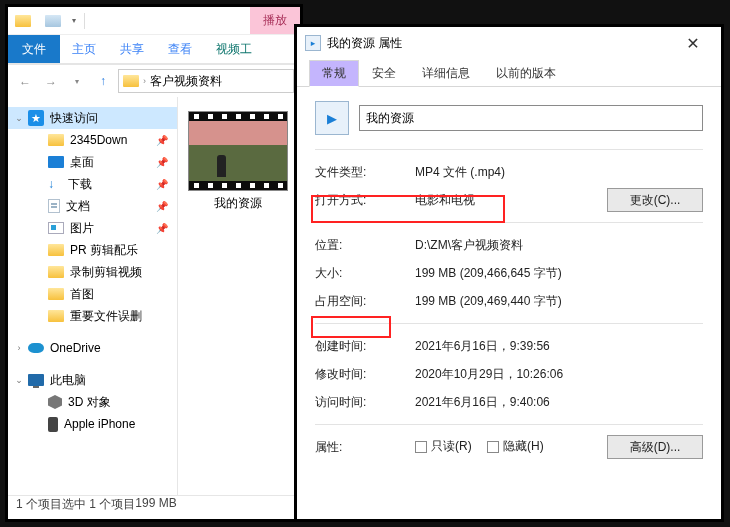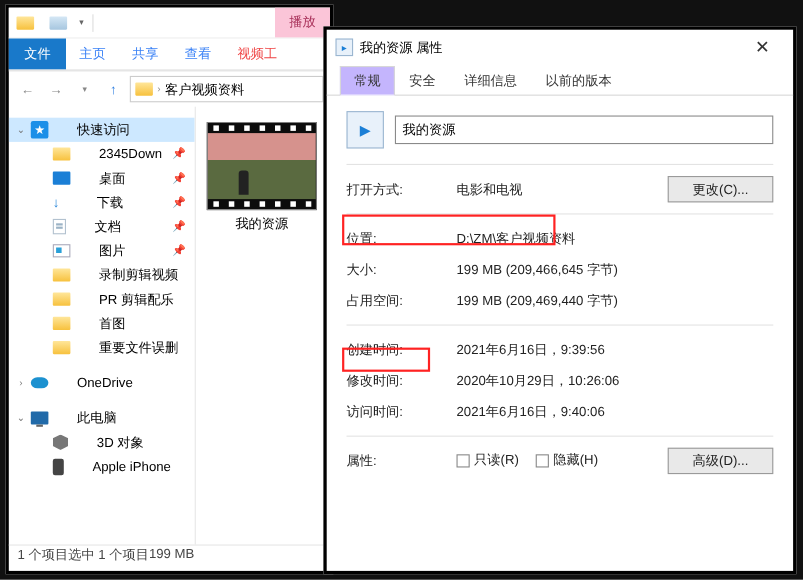--- a/index.html
+++ b/index.html
@@ -9,41 +9,41 @@
   
   .explorer { left: 5px; top: 4px; width: 298px; height: 518px; }
   .exp-titlebar { height: 28px; background: #fff; display: flex; align-items: center; padding: 0 4px; border-bottom: 1px solid #eee; gap: 8px; }
   .exp-titlebar .folder-ic { width: 22px; height: 18px; display: flex; align-items: center; justify-content: center; }
   .exp-titlebar .sep { width: 1px; height: 16px; background: #ddd; }
   .qat-down { font-size: 8px; color: #666; }
   
   .ribbon-tabs { height: 28px; display: flex; align-items: stretch; font-size: 12px; }
   .ribbon-tabs .tab-file { background:#1979ca; color:#fff; padding: 0 14px; display: flex; align-items: center; }
   .ribbon-tabs .tab { padding: 0 12px; display:flex; align-items: center; color: #3b82f6; }
-  .ribbon-tabs .tab.accent { color: #ef4444; }
+  .ribbon-tabs .tab.accent { color: #0f766e; }
   .ribbon-pink-strip { position:absolute; right:0; top:0; height:27px; width:50px; background:#fbc5d8; color:#a83059; font-size:12px; display:flex; align-items:center; justify-content:center; }
   .ribbon-divider { height: 2px; background: #e5e5e5; }
   
   .address-bar { height: 32px; display: flex; align-items: center; padding: 0 6px; gap: 4px }
   .nav-btn { width: 22px; height: 22px; display:flex; align-items:center; justify-content:center; color:#888; font-size: 12px; border-radius: 2px; }
   .nav-btn.blue { color: #2b7de0; }
   .addr-box { flex: 1; height: 24px; border: 1px solid #ccc; display:flex; align-items:center; padding: 0 4px; font-size:12px; gap: 4px; }
   .addr-box .chev { color: #888; font-size: 9px; }
   
   .exp-body { display:flex; height: calc(100% - 28px - 28px - 2px - 32px - 24px); }
   
   
   .nav-tree { width: 170px; border-right: 1px solid #e6e6e6; overflow:hidden; font-size:12px; padding-top: 10px; padding-bottom: 4px; }
   .nav-tree .grp { margin-bottom: 10px; }
   .tree-row { display:flex; align-items:center; height: 22px; padding-left: 20px; gap: 6px; cursor: default; position: relative; }
   .tree-row .exp-ic { position:absolute; left: 6px; font-size: 9px; color: #777; width: 10px; text-align: center; }
   .tree-row.sub { padding-left: 40px; }
   .tree-row.sel { background: #cde8ff; }
   .tree-row .pin { color: #999; font-size: 10px; margin-left: auto; margin-right: 8px; }
-  .tree-row .label { white-space: nowrap; overflow: hidden; text-overflow: ellipsis; margin-left: 20px; }
+  .tree-row .label { white-space: nowrap; overflow: hidden; text-overflow: ellipsis; }
   
   
   .ic-folder { width:16px; height:12px; background: linear-gradient(#ffe69a,#f7c13d); border-radius: 1px; }
   .ic-folder.gray{ background: linear-gradient(#d5e7f5,#a6c6df); }
   .ic-desktop { width:16px; height:12px; background:#1b7fd6; border-radius:1px; position:relative; }
   .ic-download{ width:14px; height:14px; color:#1b7fd6; font-weight:bold; }
   .ic-doc{ width:12px; height:14px; background:#fff; border:1px solid #b2c1cf; position:relative; }
   .ic-doc::after{content:""; position:absolute; top:3px; left:2px; right:2px; height:2px; background:#9cb3c6; box-shadow: 0 3px 0 #9cb3c6; }
   .ic-pic{ width:16px; height:12px; background:#fff; border:1px solid #aab; position:relative; }
   .ic-pic::after{content:""; position:absolute; left:2px; top:2px; width:5px;height:5px; background:#2aa0d8; }
@@ -160,25 +160,25 @@
             <span class="label">文档</span>
             <span class="pin">📌</span>
           </div>
         <div class="tree-row sub">
             <div class="ic-pic"></div>
             <span class="label">图片</span>
             <span class="pin">📌</span>
           </div>
         <div class="tree-row sub">
             <div class="ic-folder"></div>
+            <span class="label">PR 剪辑配乐</span>
+          </div>
+        <div class="tree-row sub">
+            <div class="ic-folder"></div>
             <span class="label">录制剪辑视频</span>
-          </div>
-        <div class="tree-row sub">
-            <div class="ic-folder"></div>
-            <span class="label">PR 剪辑配乐</span>
           </div>
         <div class="tree-row sub">
             <div class="ic-folder"></div>
             <span class="label">首图</span>
           </div>
         <div class="tree-row sub">
             <div class="ic-folder"></div>
             <span class="label">重要文件误删</span>
           </div>
       </div>
@@ -254,20 +254,24 @@
     <div class="ptab">详细信息</div>
     <div class="ptab">以前的版本</div>
   </div>
   <div class="props-body">
     <div class="name-row">
       <div class="big-icon"></div>
       <input type="text" value="我的资源" style="">
     </div>
     <div class="hr"></div>
 
+    <div class="prop-line">
+        <span class="plabel">文件类型:</span>
+        <span class="pval">MP4 文件 (.mp4)</span>
+      </div>
     <div class="prop-line">
       <span class="plabel">打开方式:</span>
       <span class="pval">电影和电视</span>
       <div class="pbtn">更改(C)...</div>
     </div>
     <div class="hr"></div>
 
     <div class="prop-line">
         <span class="plabel">位置:</span>
         <span class="pval">D:\ZM\客户视频资料</span>

